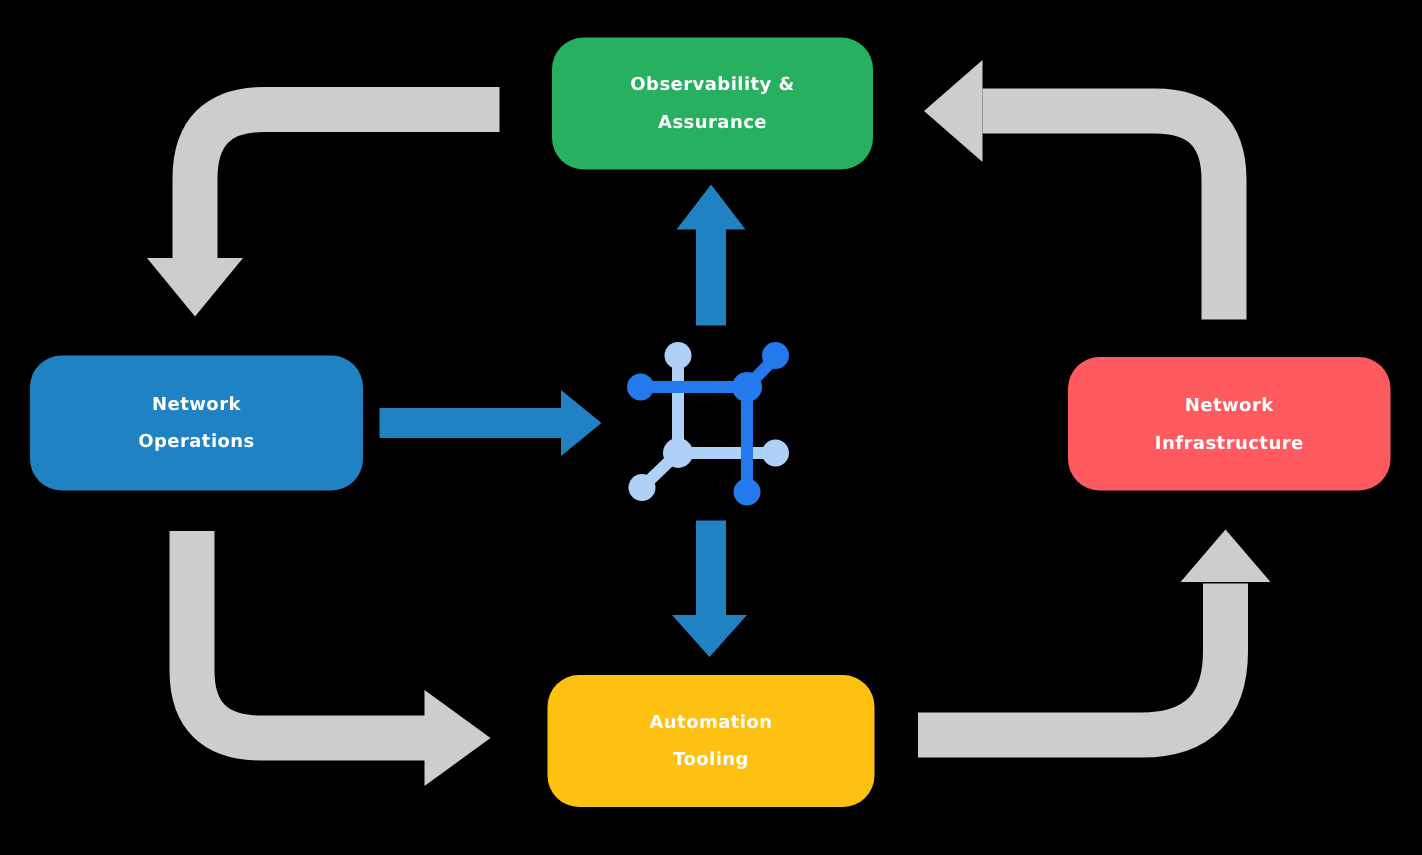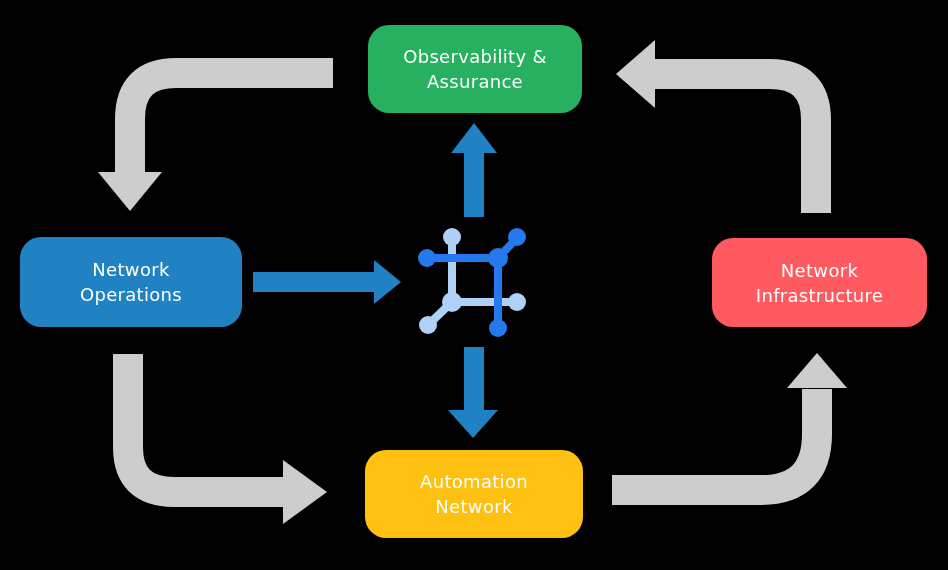--- a/index.html
+++ b/index.html
@@ -21,22 +21,22 @@
   .node {
     position: absolute;
     border-radius: 21px;
     display: flex;
     align-items: center;
     justify-content: center;
     text-align: center;
   }
   .node-label {
     white-space: pre-line;
-    font-size: 18px;
-    font-weight: 400;
+    font-size: 12px;
+    font-weight: 700;
     letter-spacing: 0.3px;
     line-height: 25px;
   }
 
   .node-observability { left: 368px; top: 25px;  width: 214px; height: 88px; }
   .node-operations    { left: 20px;  top: 237px; width: 222px; height: 90px; }
   .node-infrastructure{ left: 712px; top: 238px; width: 215px; height: 89px; }
   .node-automation    { left: 365px; top: 450px; width: 218px; height: 88px; }
 </style>
 </head>
@@ -115,16 +115,16 @@
 Operations</span>
   </div>
 
   <div class="node node-infrastructure" style="background-color: rgb(255, 90, 95);">
     <span class="node-label" style="color: rgb(255, 255, 255);">Network
 Infrastructure</span>
   </div>
 
   <div class="node node-automation" style="background-color: rgb(254, 192, 17);">
     <span class="node-label" style="color: rgb(255, 255, 255);">Automation
-Network</span>
+Tooling</span>
   </div>
 
 </div>
 
 </body></html>

